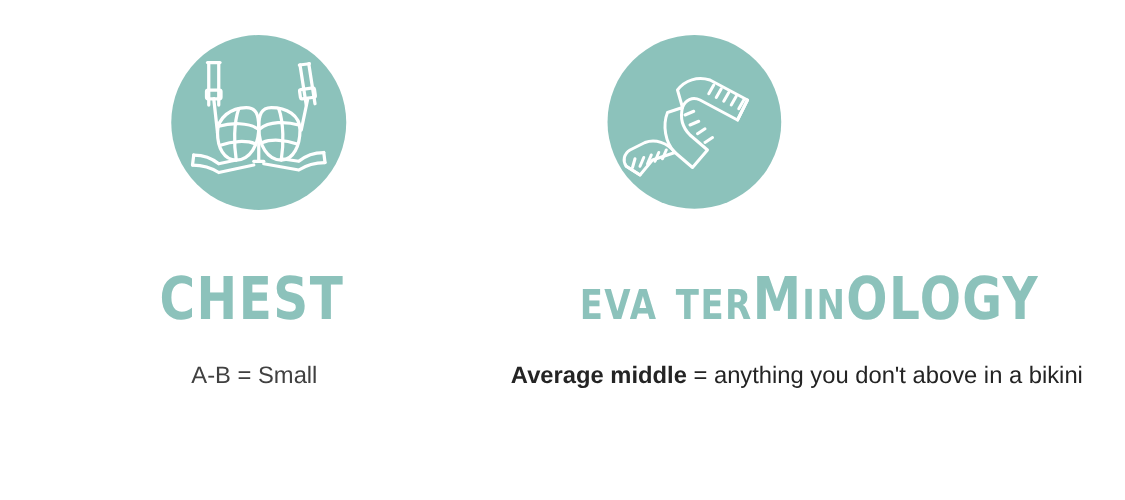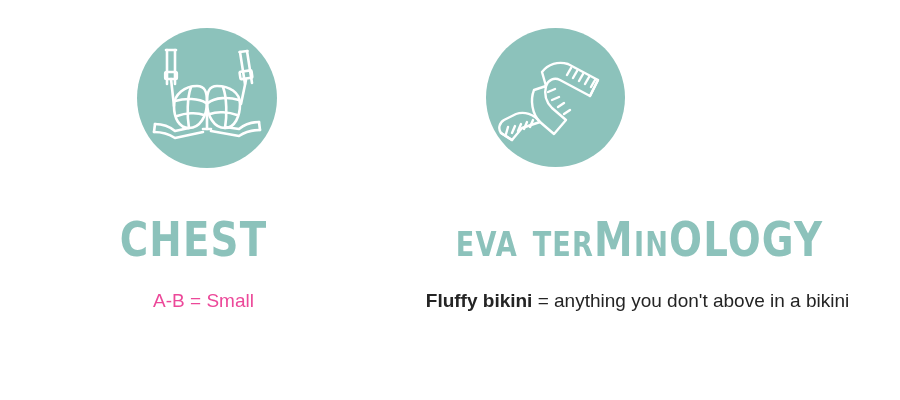--- a/index.html
+++ b/index.html
@@ -19,20 +19,21 @@
     position: absolute;
     inset: 0;
     background: #ffffff;
   }
 
   
   .column {
     position: absolute;
     top: 0;
     height: 388px;
+    padding-left: 16px;
   }
   .column-chest { left: 0px;   width: 407px; }
   .column-terms { left: 391px; width: 493px; }
 
   
   .icon-badge {
     position: absolute;
     border-radius: 50%;
     background: #8cc2bb;
     display: flex;
@@ -81,21 +82,21 @@
     transform-origin: center top;
   }
 
   
   .body-list {
     position: absolute;
     top: 284px;
     left: 0;
     width: 407px;
     text-align: center;
-    color: #ec4899;
+    color: #404040;
     font-size: 19px;
     line-height: 33px;
   }
   .body-list .line { white-space: nowrap; }
 
   .body-line-terms {
     position: absolute;
     top: 284px;
     left: 0;
     width: 493px;
@@ -192,17 +193,17 @@
 
           <path d="M104 68 L112 52"></path>
           <path d="M15 105 L26 112"></path>
         </g>
       </svg>
     </div>
 
     <div class="section-heading heading-terms">eva terMinOLOGY</div>
 
     <div class="body-line-terms">
-      <span class="term">Fluffy bikini</span><span> = </span><span>anything you don't above in a bikini</span>
+      <span class="term">Average middle</span><span> = </span><span>anything you don't above in a bikini</span>
     </div>
   </div>
 
 </div>
 
 </body></html>

